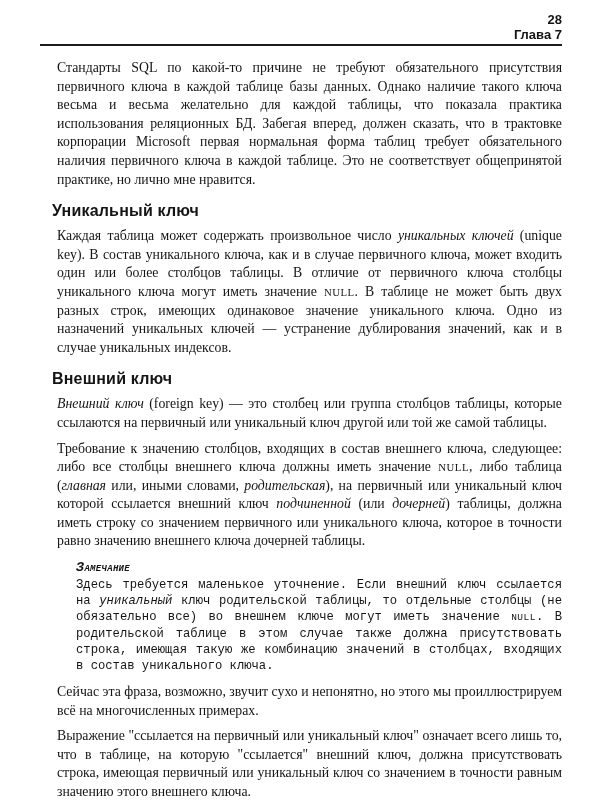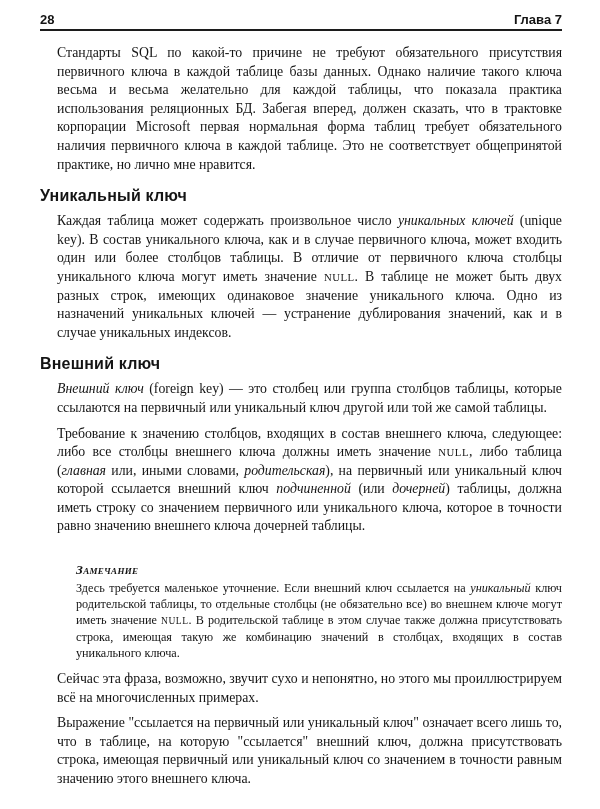--- a/index.html
+++ b/index.html
@@ -18,44 +18,45 @@
     overflow: hidden;
   }
   .page-header {
     display: flex;
     justify-content: space-between;
     align-items: flex-end;
     font-family: "Liberation Sans", sans-serif;
     font-weight: bold;
     font-size: 13px;
     padding-bottom: 2px;
+    flex-direction: column;
   }
   .header-rule {
     border: 0;
     border-bottom: 2px solid #1c1c1c;
     margin: 0 0 13px 0;
   }
   .body-text {
     font-family: "Liberation Serif", serif;
     font-size: 13.8px;
     line-height: 18.6px;
     text-align: justify;
     margin: 0 0 7px 17px;
     hyphens: auto;
   }
   h2.section-title {
     font-family: "Liberation Sans", sans-serif;
     font-size: 16px;
     font-weight: bold;
-    margin: 13px 0 7px 0;
+    margin: 13px 0 7px 12px;
     letter-spacing: 0.2px;
   }
   .note-block {
-    margin: 26px 0 9px 36px;
-    font-family: Liberation Serif, serif;
+    margin: 9px 0 9px 36px;
+    font-family: Liberation Mono, monospace;
   }
   .note-title {
     font-weight: bold;
     font-style: italic;
     font-variant: small-caps;
     font-size: 13.5px;
     letter-spacing: 0.3px;
     margin-bottom: 2px;
   }
   .note-body {

